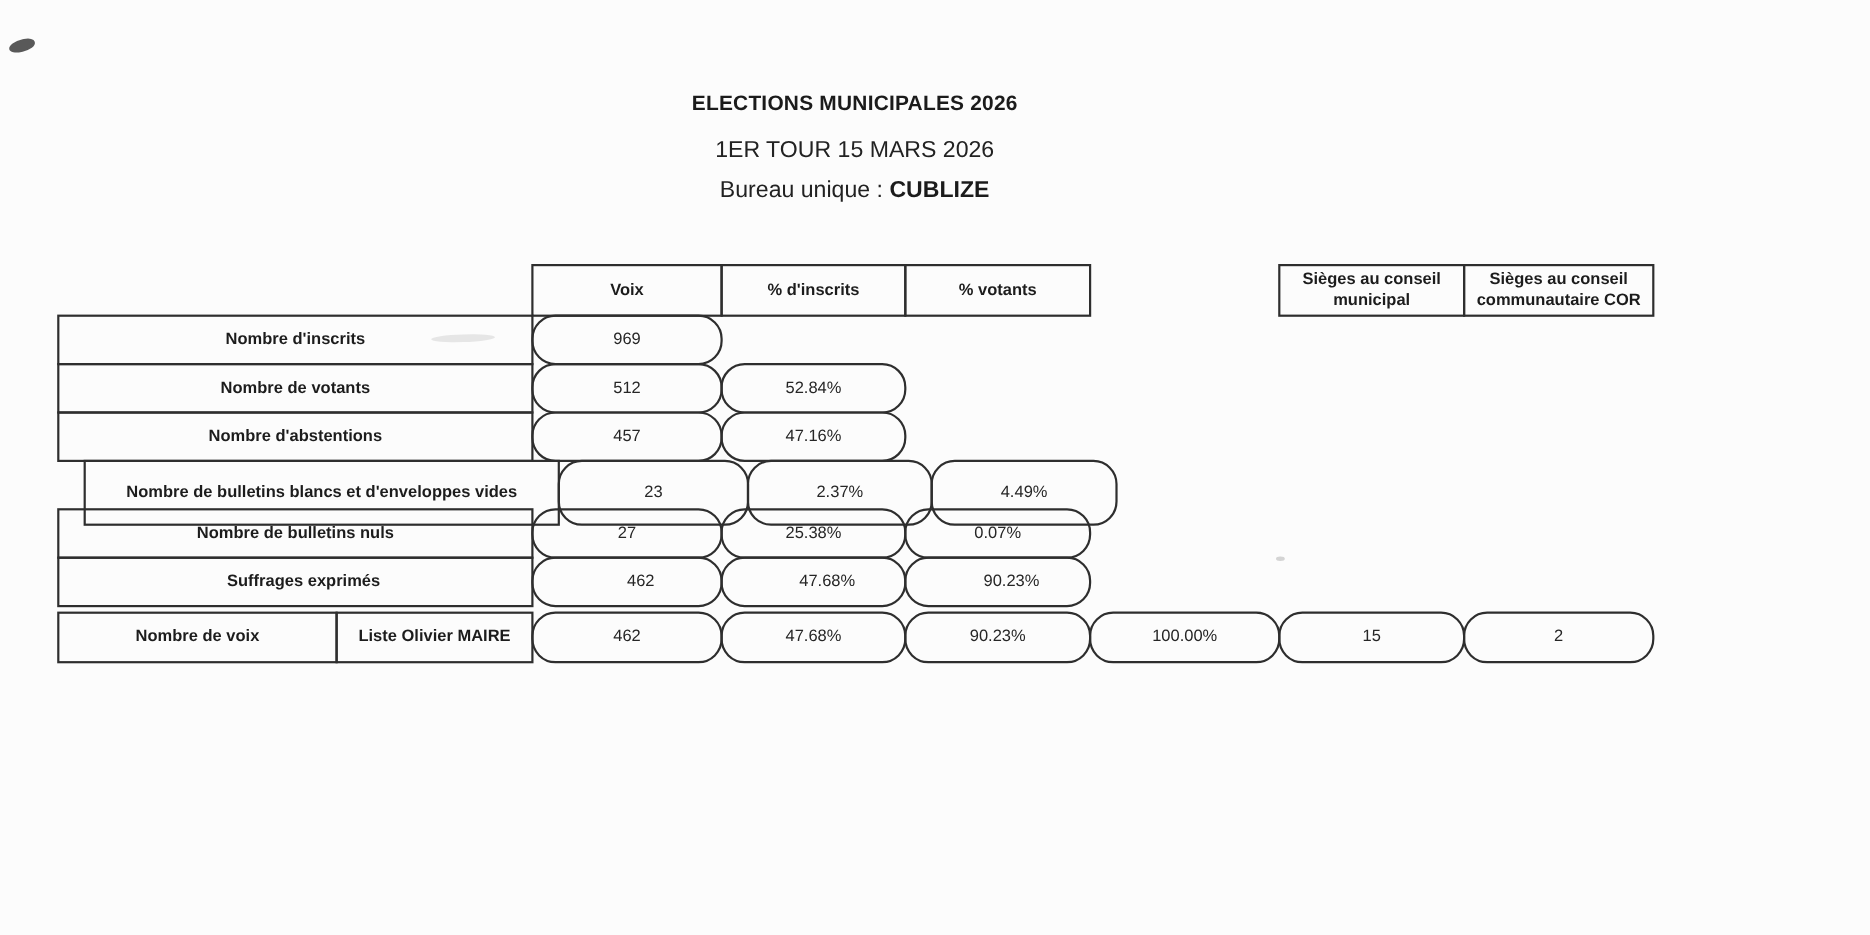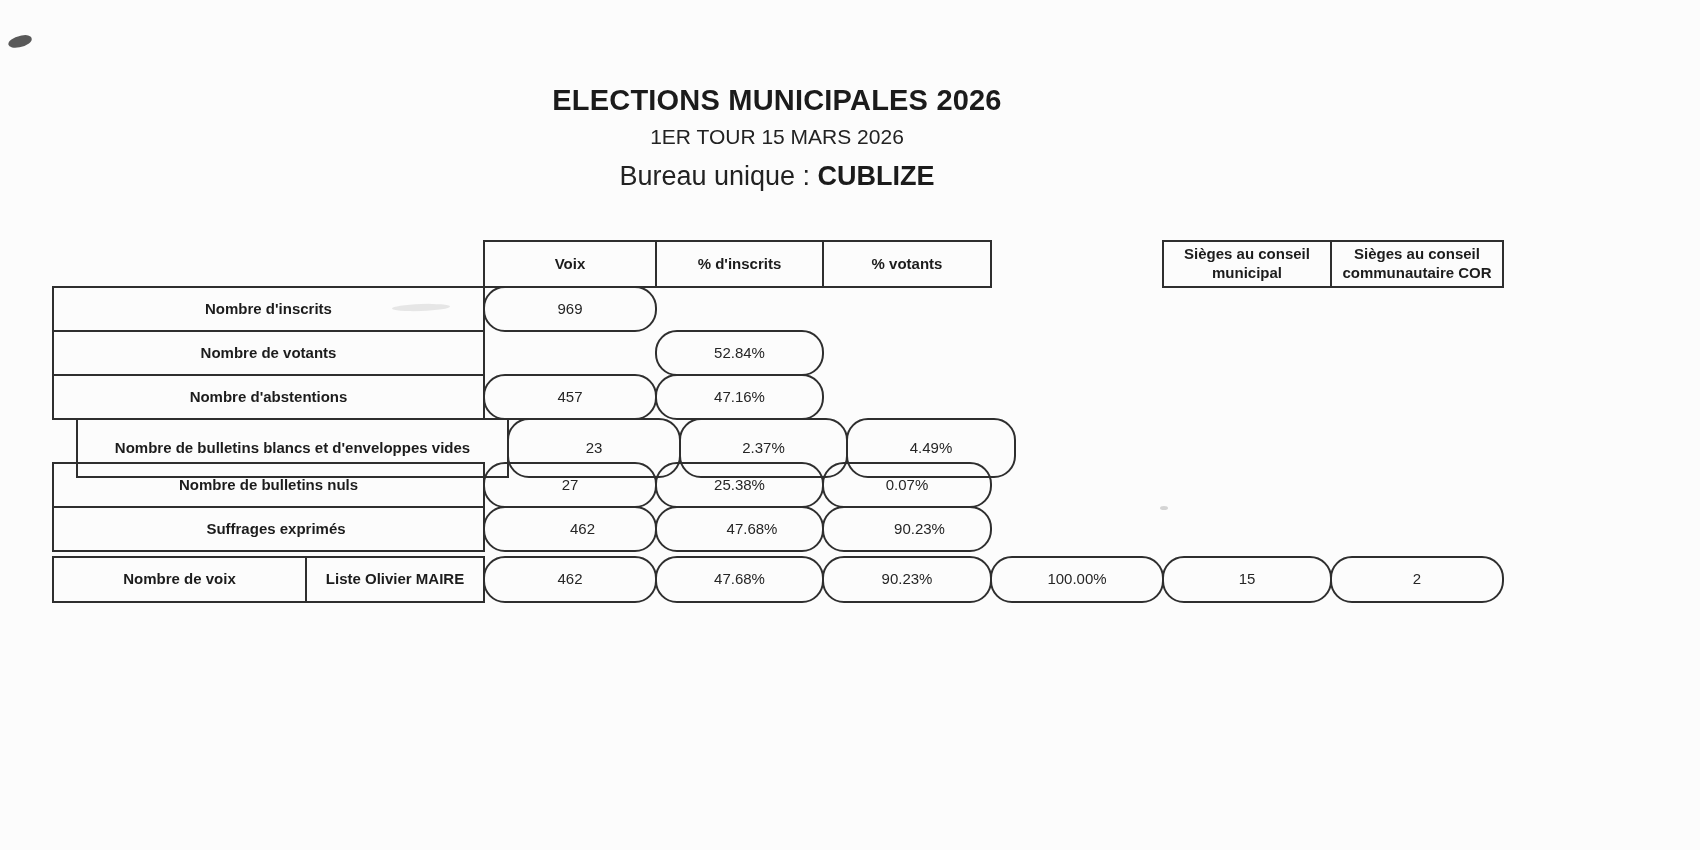--- a/index.html
+++ b/index.html
@@ -8,23 +8,23 @@
     background:#fcfcfc;
     font-family:"Liberation Sans","DejaVu Sans",sans-serif;
     color:#1f1f1f;
     overflow:hidden;
     position:relative;
   }
   .doc{position:absolute;left:0;top:0;width:1700px;height:850px;}
 
   
   .heading{position:absolute;left:52px;width:1450px;text-align:center;}
-  .title{top:84px;font-size:29px;font-weight:bold;letter-spacing:.2px;color:#1b1b1b;}
+  .title{top:84px;font-size:19px;font-weight:bold;letter-spacing:.2px;color:#1b1b1b;}
   .subtitle{top:125px;font-size:21px;font-weight:normal;color:#222;}
-  .bureau{top:161px;font-size:27px;font-weight:normal;color:#222;}
+  .bureau{top:161px;font-size:21px;font-weight:normal;color:#222;}
   .bureau b{font-weight:bold;color:#1b1b1b;}
 
   
   .tbl{position:absolute;left:52px;top:240px;width:1454px;height:365px;}
   .cell{
     position:absolute;
     box-sizing:border-box;
     border:2px solid #2e2e2e;
     display:flex;align-items:center;justify-content:center;
     text-align:center;
@@ -85,20 +85,21 @@
     <div class="cell hdr r-h c-voix">Voix</div>
     <div class="cell hdr r-h c-insc">% d'inscrits</div>
     <div class="cell hdr r-h c-vot">% votants</div>
     <div class="cell hdr r-h c-mun">Sièges au conseil municipal</div>
     <div class="cell hdr r-h c-cor">Sièges au conseil communautaire COR</div>
 
     <div class="cell lbl r-1 c-label">Nombre d'inscrits</div>
     <div class="cell val r-1 c-voix">969</div>
 
     <div class="cell lbl r-2 c-label">Nombre de votants</div>
+    <div class="cell val r-2 c-voix">512</div>
     <div class="cell val r-2 c-insc">52.84%</div>
 
     <div class="cell lbl r-3 c-label">Nombre d'abstentions</div>
     <div class="cell val r-3 c-voix">457</div>
     <div class="cell val r-3 c-insc">47.16%</div>
 
     <div class="cell lbl r-4 c-label">Nombre de bulletins blancs et d'enveloppes vides</div>
     <div class="cell val r-4 c-voix">23</div>
     <div class="cell val r-4 c-insc">2.37%</div>
     <div class="cell val r-4 c-vot">4.49%</div>

